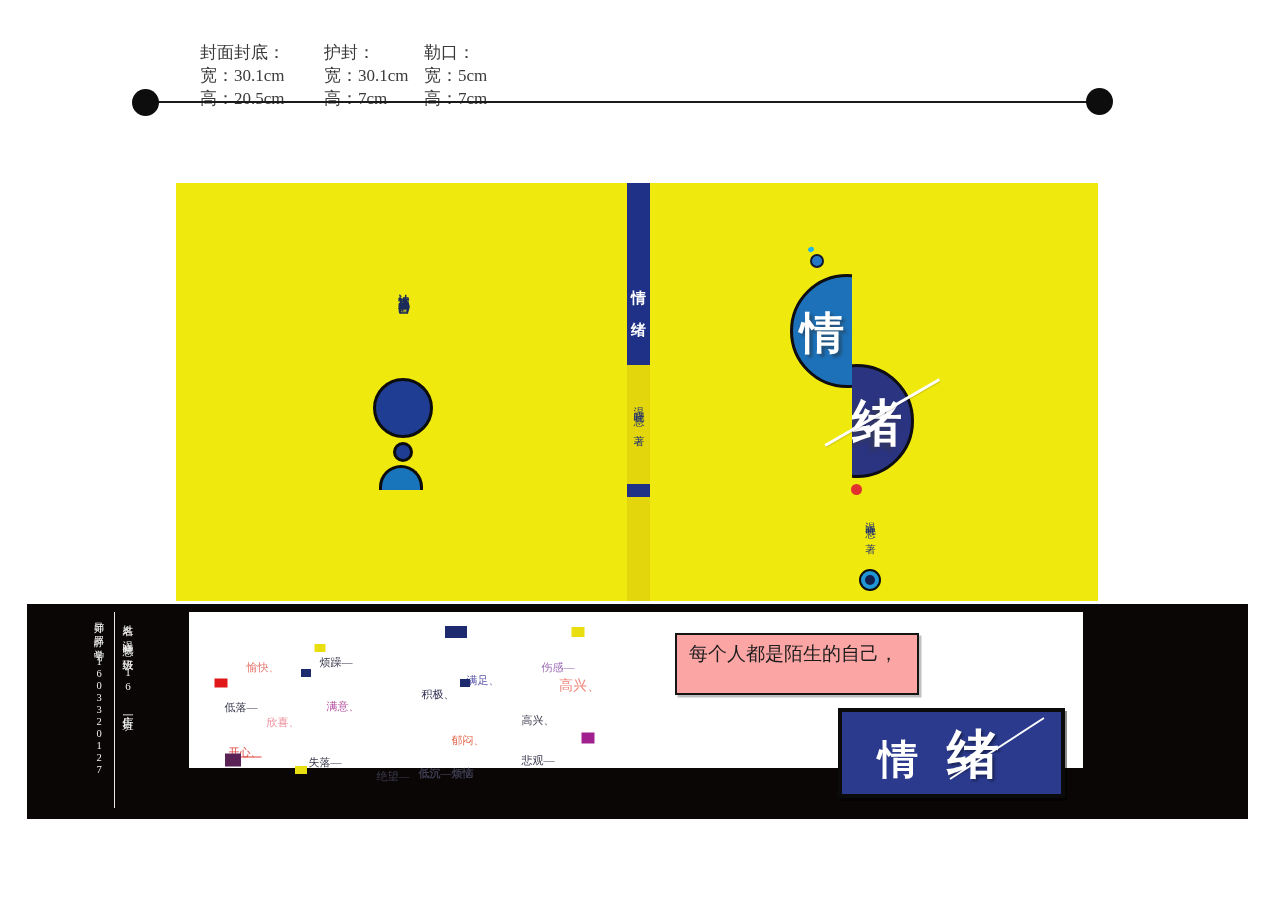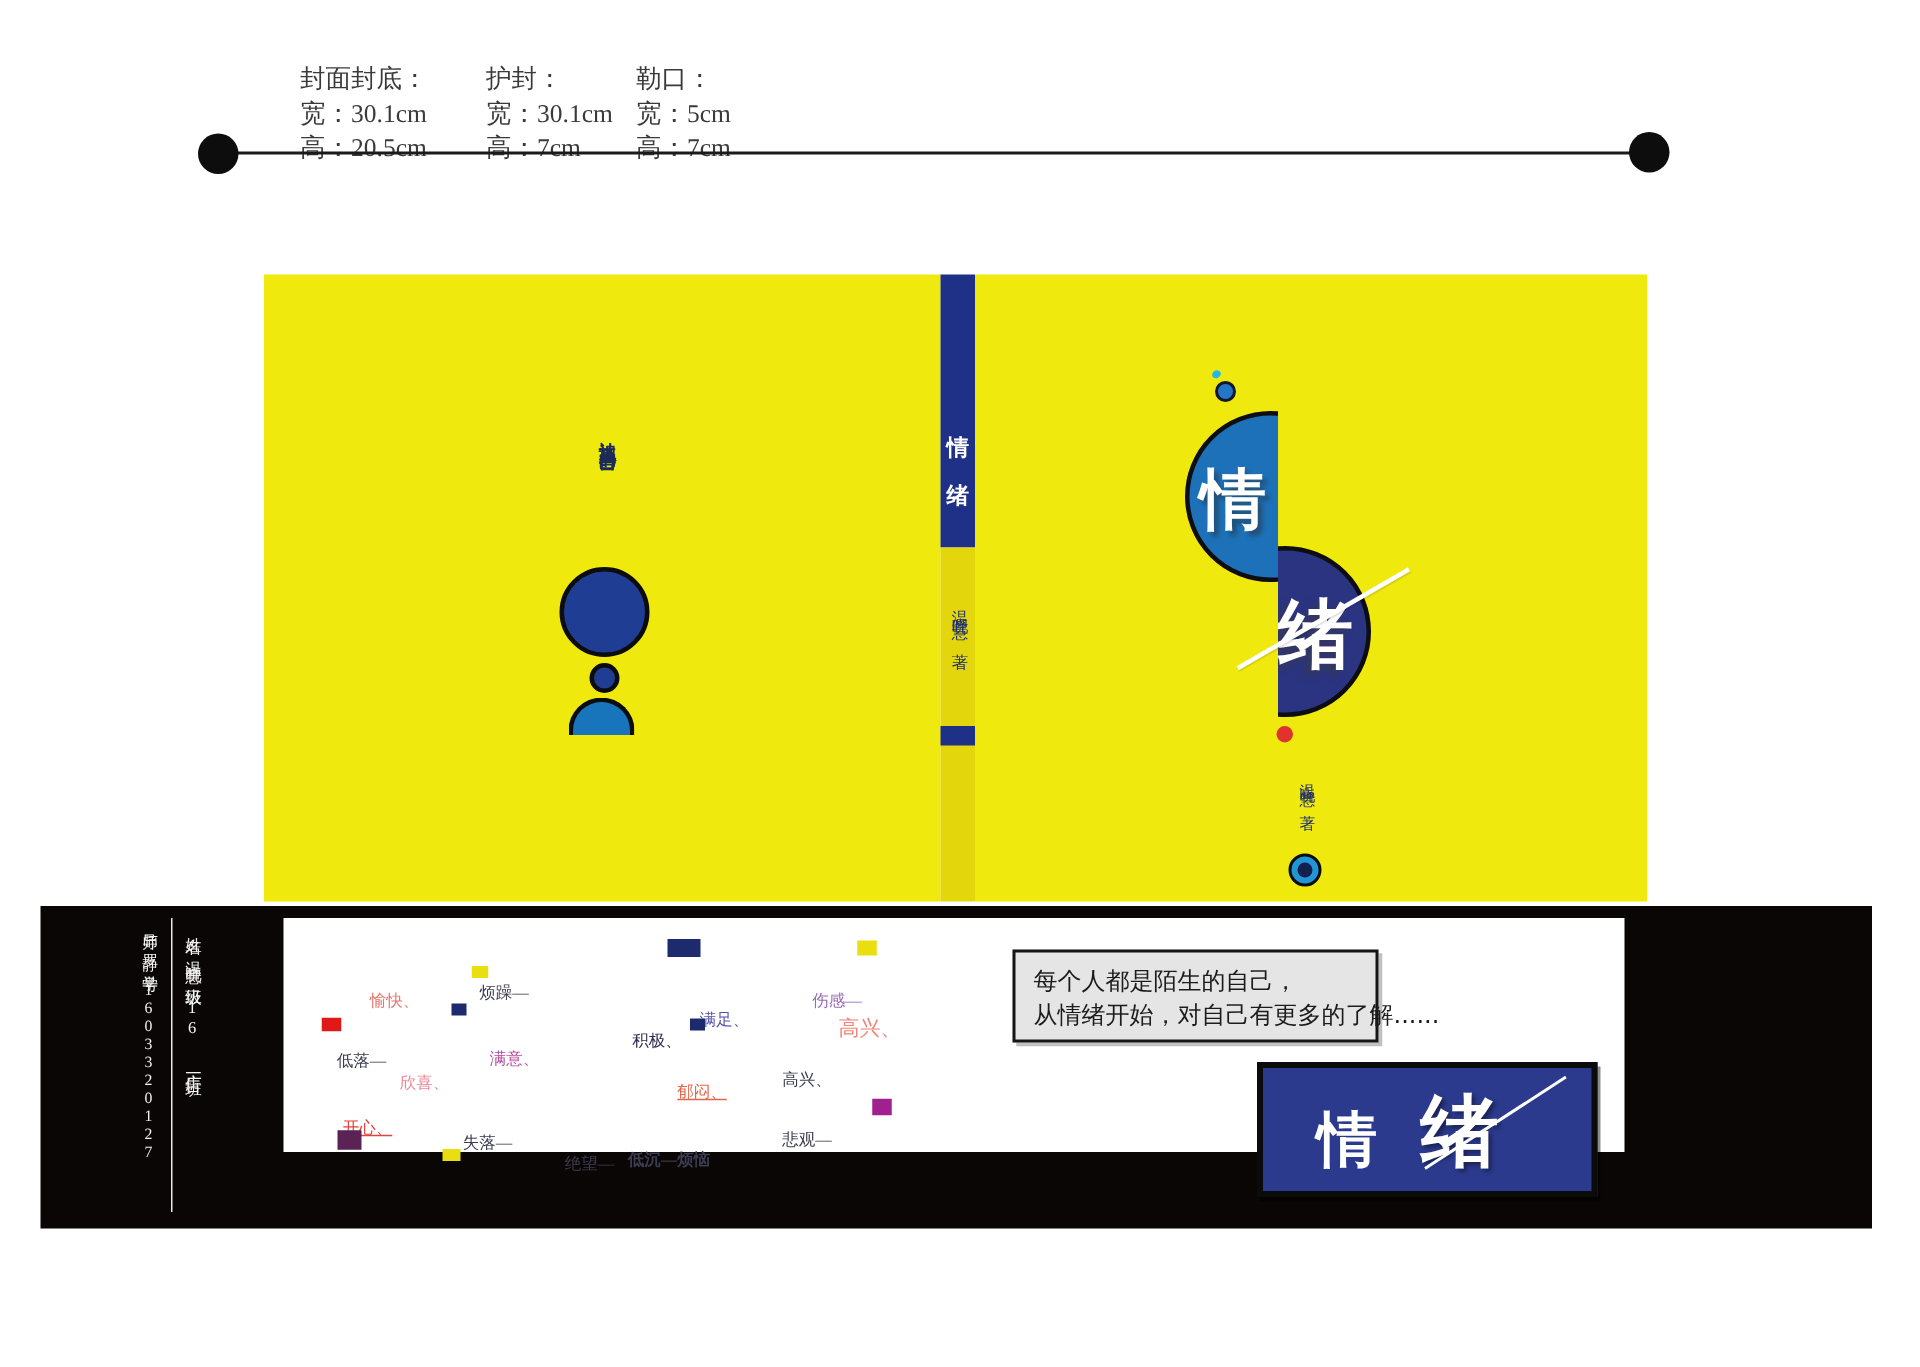--- a/index.html
+++ b/index.html
@@ -74,23 +74,23 @@
   .credits-divider{position:absolute;left:114px;top:612px;width:1px;height:196px;background:#e8e8e8;}
   .credits{position:absolute;writing-mode:vertical-rl;text-orientation:upright;color:#f2f2f2;
            line-height:1;font-family:"Liberation Serif",serif;}
   .credits.left{left:93px;top:614px;font-size:10.5px;letter-spacing:1px;}
   .credits.right{left:122px;top:616px;font-size:11px;letter-spacing:1.5px;}
   .emotion-panel{position:absolute;left:189px;top:612px;width:894px;height:156px;background:#ffffff;}
   .emotion-word{position:absolute;transform:translate(-50%,-50%);font-size:11px;white-space:nowrap;
                 font-family:"Liberation Serif",serif;}
   .color-square{position:absolute;transform:translate(-50%,-50%);}
 
-  .quote-box{position:absolute;left:675px;top:633px;width:216px;height:44px;background:#e5e5e5;
+  .quote-box{position:absolute;left:675px;top:633px;width:216px;height:44px;background:#fca5a5;
              border:2px solid #151515;box-shadow:2.5px 2.5px 0 rgba(140,140,140,.55);
-             padding:7px 12px;font-size:16px;line-height:23px;color:#1c1c1c;white-space:nowrap;
+             padding:7px 12px;font-size:19px;line-height:23px;color:#1c1c1c;white-space:nowrap;
              font-family:"DejaVu Sans",sans-serif;}
 
   .logo-box{position:absolute;left:838px;top:708px;width:219px;height:82px;background:#2b3a8d;
             border:4px solid #0b0b0b;box-shadow:2px 3px 0 rgba(0,0,0,.45);}
   .logo-qing{position:absolute;left:36px;top:20px;font-size:40px;font-weight:bold;color:#ffffff;
              font-family:"DejaVu Sans",sans-serif;}
   .logo-xu{position:absolute;left:105px;top:8px;font-size:52px;font-weight:bold;color:#ffffff;
            text-shadow:2px 2px 3px rgba(0,0,0,.4);font-family:"DejaVu Sans",sans-serif;}
   .logo-line{position:absolute;left:108px;top:66px;width:112px;height:2px;background:#ffffff;
              transform:rotate(-33deg);transform-origin:0 50%;}
@@ -166,37 +166,36 @@
       <span class="emotion-word" style="left: 94px; top: 110px; color: rgb(236, 136, 150);">欣喜、</span>
       <span class="emotion-word" style="left: 154px; top: 94px; color: rgb(180, 76, 160);">满意、</span>
       <span class="emotion-word" style="left: 56px; top: 140px; color: rgb(224, 68, 60); text-decoration: underline;">开心、</span>
       <span class="emotion-word" style="left: 136px; top: 150px; color: rgb(60, 60, 80);">失落—</span>
       <span class="emotion-word" style="left: 204px; top: 140px; color: rgb(60, 60, 80); margin-top: 24px;">绝望—</span>
       <span class="emotion-word" style="left: 249px; top: 82px; color: rgb(46, 46, 82);">积极、</span>
       <span class="emotion-word" style="left: 294px; top: 68px; color: rgb(90, 85, 168);">满足、</span>
       <span class="emotion-word" style="left: 331px; top: 55px; color: rgb(154, 104, 180); margin-left: 38px;">伤感—</span>
       <span class="emotion-word" style="left: 391px; top: 74px; color: rgb(240, 133, 120); font-size: 14px;">高兴、</span>
       <span class="emotion-word" style="left: 349px; top: 108px; color: rgb(60, 60, 80);">高兴、</span>
-      <span class="emotion-word" style="left: 279px; top: 116px; color: rgb(226, 103, 74); text-decoration: underline;">郁闷、</span>
+      <span class="emotion-word" style="left: 279px; top: 128px; color: rgb(226, 103, 74);">郁闷、</span>
       <span class="emotion-word" style="left: 349px; top: 148px; color: rgb(60, 60, 80);">悲观—</span>
       <span class="emotion-word" style="left: 257px; top: 161px; color: rgb(60, 60, 80); font-weight: bold;">低沉—烦恼</span>
       <div class="color-square" style="left: 131px; top: 36px; width: 11px; height: 8px; background: rgb(232, 222, 16);"></div>
       <div class="color-square" style="left: 117px; top: 61px; width: 10px; height: 8px; background: rgb(30, 42, 110);"></div>
       <div class="color-square" style="left: 32px; top: 71px; width: 13px; height: 9px; background: rgb(224, 24, 24);"></div>
       <div class="color-square" style="left: 44px; top: 148px; width: 16px; height: 13px; background: rgb(90, 34, 85);"></div>
       <div class="color-square" style="left: 112px; top: 158px; width: 12px; height: 8px; background: rgb(232, 222, 16);"></div>
       <div class="color-square" style="left: 267px; top: 20px; width: 22px; height: 12px; background: rgb(30, 42, 110);"></div>
       <div class="color-square" style="left: 389px; top: 20px; width: 13px; height: 10px; background: rgb(232, 222, 16);"></div>
       <div class="color-square" style="left: 276px; top: 71px; width: 10px; height: 8px; background: rgb(30, 42, 110);"></div>
       <div class="color-square" style="left: 399px; top: 126px; width: 13px; height: 11px; background: rgb(160, 32, 144);"></div>
     </div>
 
   <div class="quote-box">
     <div>每个人都是陌生的自己，</div>
-    <div>从情绪开始，对自己有更多的了解......</div>
   </div>
 
   <div class="logo-box">
     <span class="logo-qing">情</span>
     <span class="logo-xu">绪</span>
     <div class="logo-line"></div>
   </div>
 
 </div>
 

